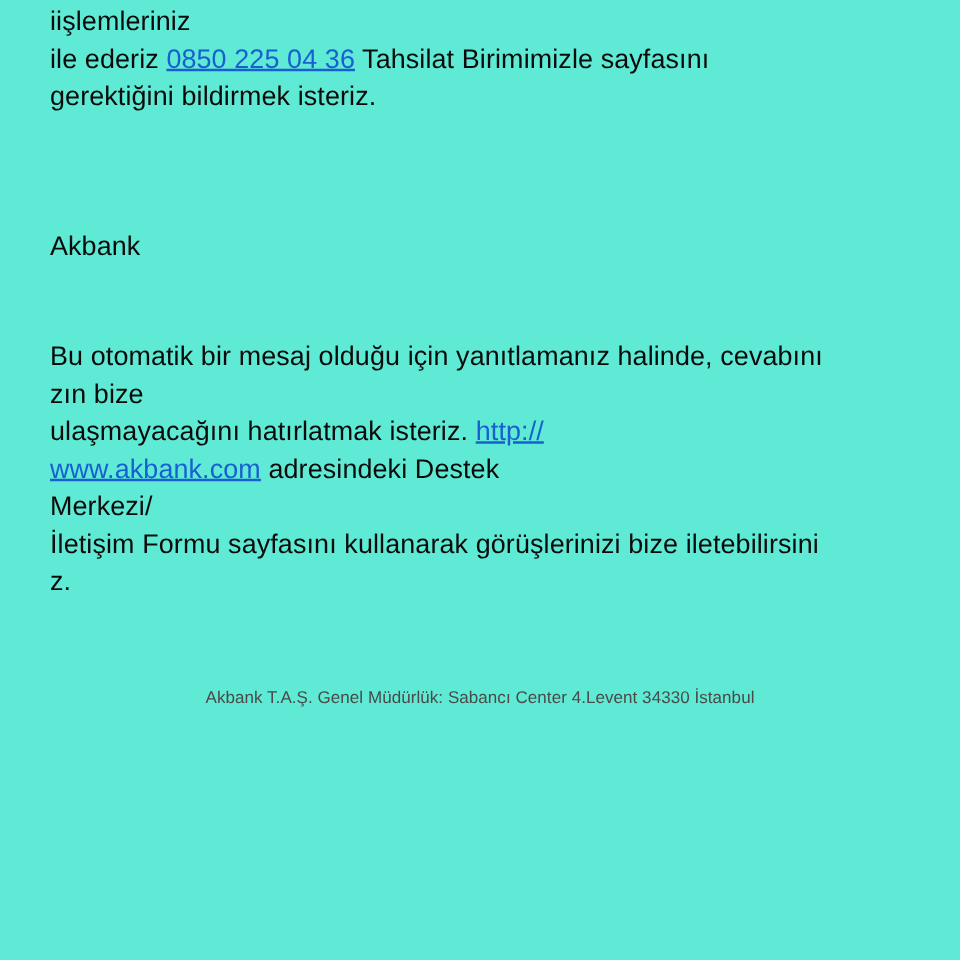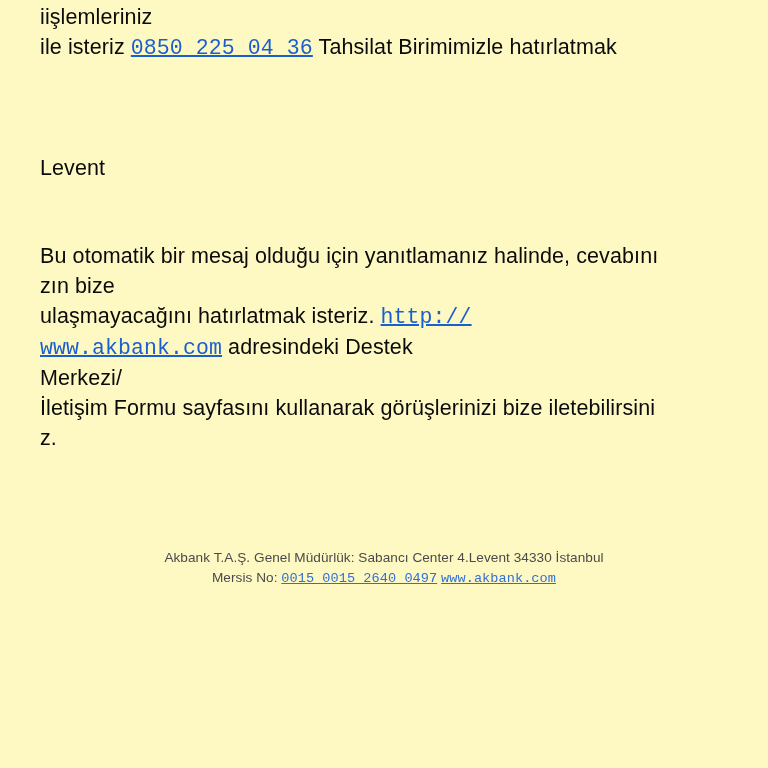--- a/index.html
+++ b/index.html
@@ -13,21 +13,21 @@
     overflow: hidden;
     font-family: "Liberation Sans", sans-serif;
     color: #000000;
     -webkit-font-smoothing: antialiased;
   }
 
   .page {
     position: relative;
     width: 768px;
     height: 768px;
-    background: #fef9c3;
+    background: #5eead4;
   }
 
   .body-text {
     position: absolute;
     left: 40px;
     top: 2px;
     width: 700px;
     font-size: 21.5px;
     line-height: 30px;
     color: #0b0b0b;
@@ -46,21 +46,20 @@
   .para-gap-sm {
     height: 28px;
   }
 
   a.link,
   .link {
     color: #1a5fd0;
     text-decoration: underline;
     text-underline-offset: 1px;
     cursor: pointer;
-    font-family: Liberation Mono, monospace;
   }
 
   .footer {
     position: absolute;
     left: 0;
     top: 548px;
     width: 768px;
     text-align: center;
     font-size: 13.6px;
     line-height: 20px;
@@ -77,37 +76,36 @@
     color: #2f6fd6;
   }
 </style>
 </head>
 <body>
 
 <div class="page">
 
   <div class="body-text">
 
-    <p class="para"><span>iişlemleriniz</span><br><span>ile isteriz </span><a class="link" href="#">0850 225 04 36</a><span> Tahsilat Birimimizle hatırlatmak</span><br></p>
+    <p class="para"><span>iişlemleriniz</span><br><span>ile ederiz </span><a class="link" href="#">0850 225 04 36</a><span> Tahsilat Birimimizle sayfasını</span><br><span>gerektiğini bildirmek isteriz.</span></p>
 
     <div class="para-gap"></div>
 
 
     <div class="para-gap"></div>
 
 
     <div class="para-gap"></div>
 
-    <p class="para"><span>Levent</span></p>
+    <p class="para"><span>Akbank</span></p>
 
     <div class="para-gap"></div>
     <div class="para-gap-sm"></div>
 
     <p class="para"><span>Bu otomatik bir mesaj olduğu için yanıtlamanız halinde, cevabını</span><br><span>zın bize</span><br><span>ulaşmayacağını hatırlatmak isteriz. </span><a class="link" href="#">http://</a><br><a class="link" href="#">www.akbank.com</a><span> adresindeki Destek</span><br><span>Merkezi/</span><br><span>İletişim Formu sayfasını kullanarak görüşlerinizi bize iletebilirsini</span><br><span>z.</span></p>
 
   </div>
 
   <div class="footer">
     <p class="footer-line">Akbank T.A.Ş. Genel Müdürlük: Sabancı Center 4.Levent 34330 İstanbul</p>
-    <p class="footer-line"><span>Mersis No: </span><a class="link" href="#">0015 0015 2640 0497</a><span> </span><a class="link" href="#">www.akbank.com</a></p>
   </div>
 
 </div>
 
 </body></html>

